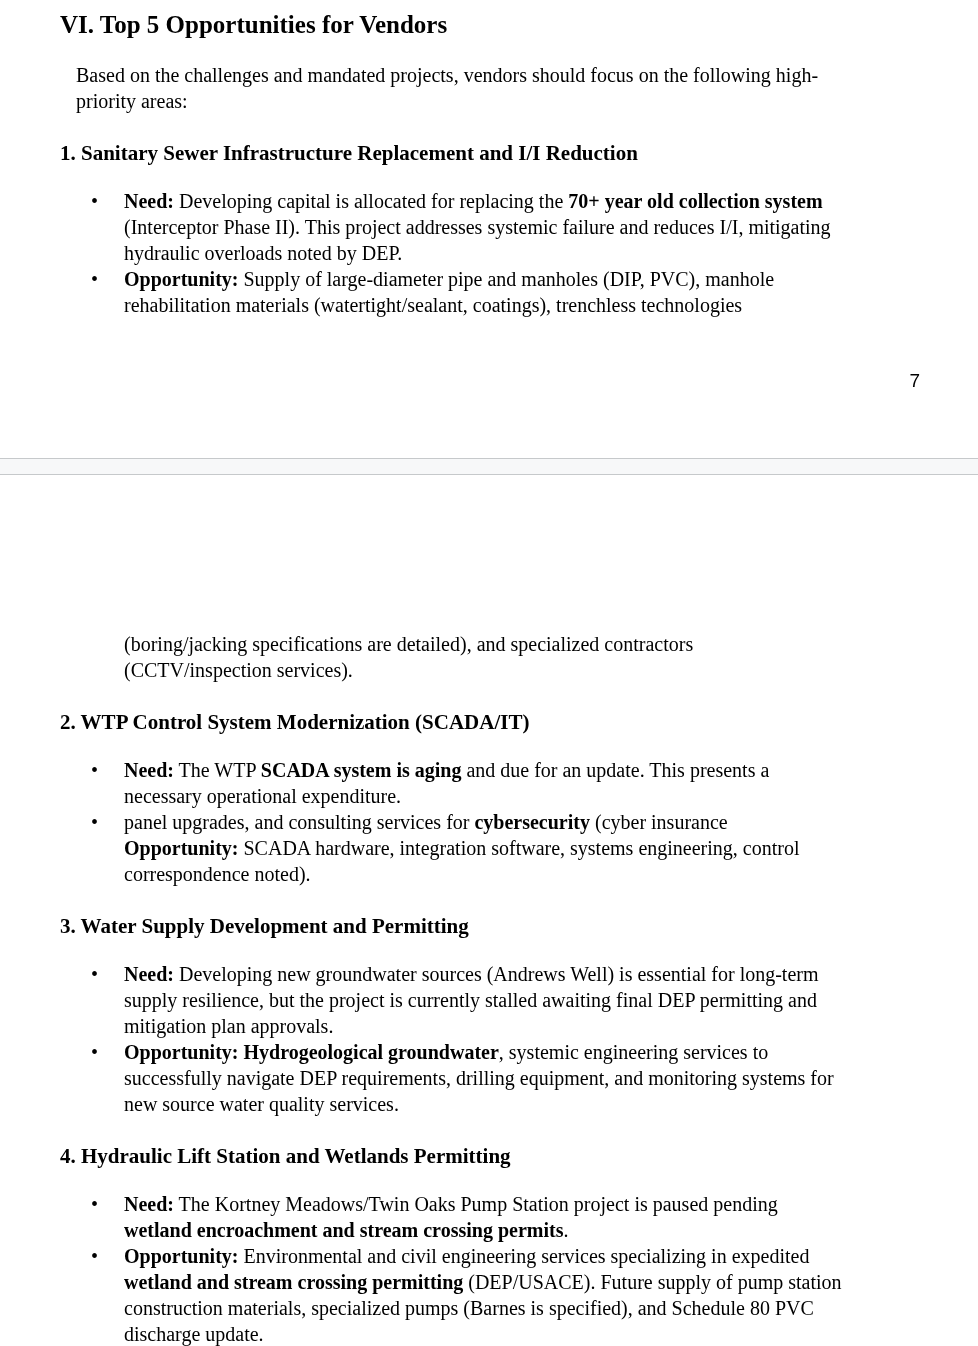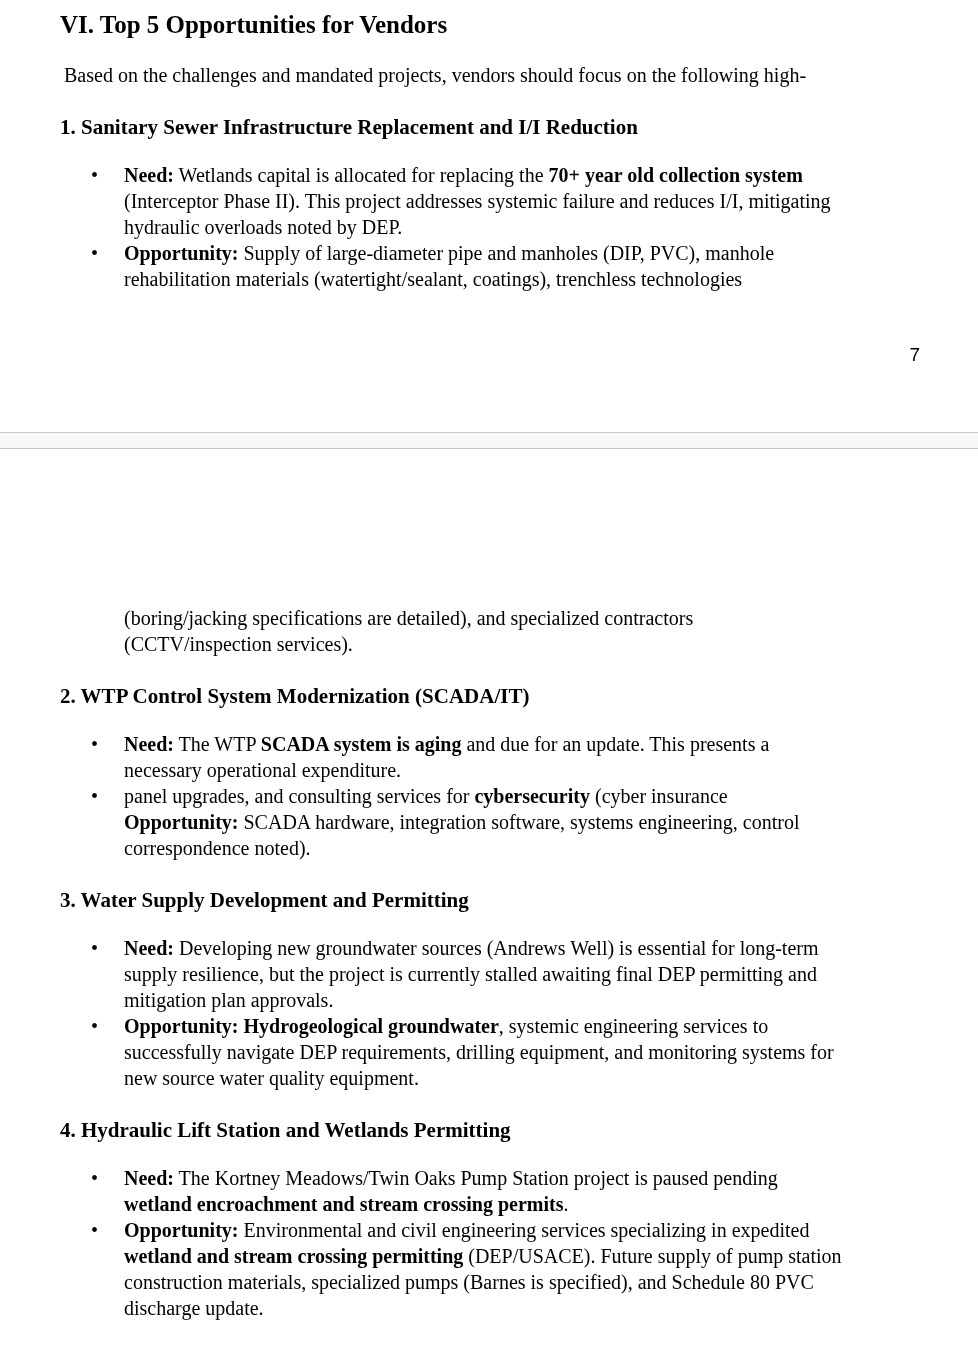--- a/index.html
+++ b/index.html
@@ -30,21 +30,21 @@
     background: #f7f8f9;
     border-top: 1px solid #c6c9cb;
     border-bottom: 1px solid #c6c9cb;
   }
   .b-title {
     margin: 0;
     font-size: 25px;
     line-height: 30px;
     font-weight: 700;
   }
-  .b-paragraph { margin: 22px 0 0 4px; }
+  .b-paragraph { margin: 22px 0 0 16px; }
   .b-heading {
     margin: 26px 0 0 0;
     font-weight: 700;
     font-size: 21px;
     line-height: 26px;
   }
   ul.b-list {
     margin: 22px 0 0 0;
     padding: 0;
     list-style: none;
@@ -71,28 +71,29 @@
 </head>
 <body>
 
 <main class="doc">
     <section class="page page-0">
       <h1 class="b-title">
         <span class="line"><span class="bold">VI. Top 5 Opportunities for Vendors</span></span>
       </h1>
       <p class="b-paragraph">
         <span class="line"><span>Based on the challenges and mandated projects, vendors should focus on the following high-</span></span>
+        <span class="line"><span>priority areas:</span></span>
       </p>
       <h2 class="b-heading">
         <span class="line"><span class="bold">1. Sanitary Sewer Infrastructure Replacement and I/I Reduction</span></span>
       </h2>
       <ul class="b-list">
         <li>
           <span class="bullet">•</span>
-          <span class="line"><span class="bold">Need:</span><span> Wetlands capital is allocated for replacing the </span><span class="bold">70+ year old collection system</span></span>
+          <span class="line"><span class="bold">Need:</span><span> Developing capital is allocated for replacing the </span><span class="bold">70+ year old collection system</span></span>
           <span class="line"><span>(Interceptor Phase II). This project addresses systemic failure and reduces I/I, mitigating</span></span>
           <span class="line"><span>hydraulic overloads noted by DEP.</span></span>
         </li>
         <li>
           <span class="bullet">•</span>
           <span class="line"><span class="bold">Opportunity:</span><span> Supply of large-diameter pipe and manholes (DIP, PVC), manhole</span></span>
           <span class="line"><span>rehabilitation materials (watertight/sealant, coatings), trenchless technologies</span></span>
         </li>
       </ul>
       <div class="b-page-number">7</div>
@@ -128,21 +129,21 @@
         <li>
           <span class="bullet">•</span>
           <span class="line"><span class="bold">Need:</span><span> Developing new groundwater sources (Andrews Well) is essential for long-term</span></span>
           <span class="line"><span>supply resilience, but the project is currently stalled awaiting final DEP permitting and</span></span>
           <span class="line"><span>mitigation plan approvals.</span></span>
         </li>
         <li>
           <span class="bullet">•</span>
           <span class="line"><span class="bold">Opportunity: Hydrogeological groundwater</span><span>, systemic engineering services to</span></span>
           <span class="line"><span>successfully navigate DEP requirements, drilling equipment, and monitoring systems for</span></span>
-          <span class="line"><span>new source water quality equipment.</span></span>
+          <span class="line"><span>new source water quality services.</span></span>
         </li>
       </ul>
       <h2 class="b-heading">
         <span class="line"><span class="bold">4. Hydraulic Lift Station and Wetlands Permitting</span></span>
       </h2>
       <ul class="b-list">
         <li>
           <span class="bullet">•</span>
           <span class="line"><span class="bold">Need:</span><span> The Kortney Meadows/Twin Oaks Pump Station project is paused pending</span></span>
           <span class="line"><span class="bold">wetland encroachment and stream crossing permits</span><span>.</span></span>

